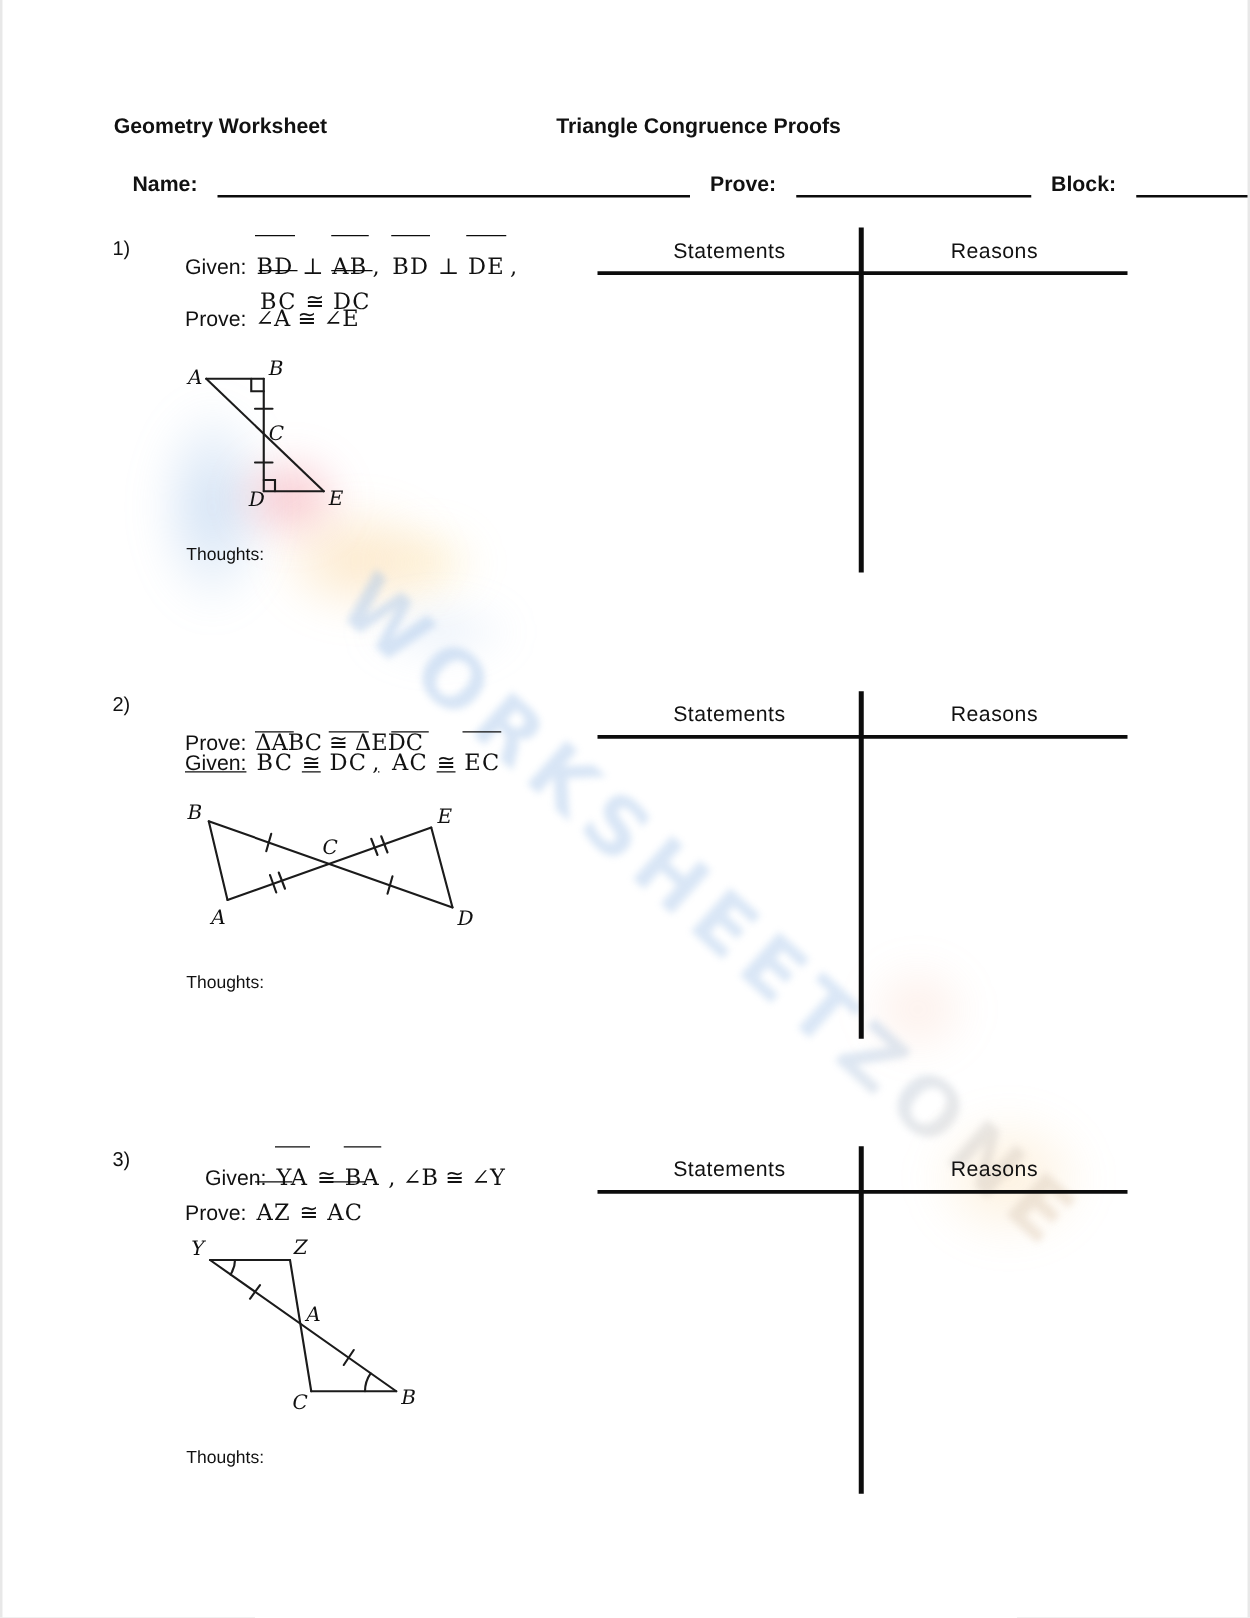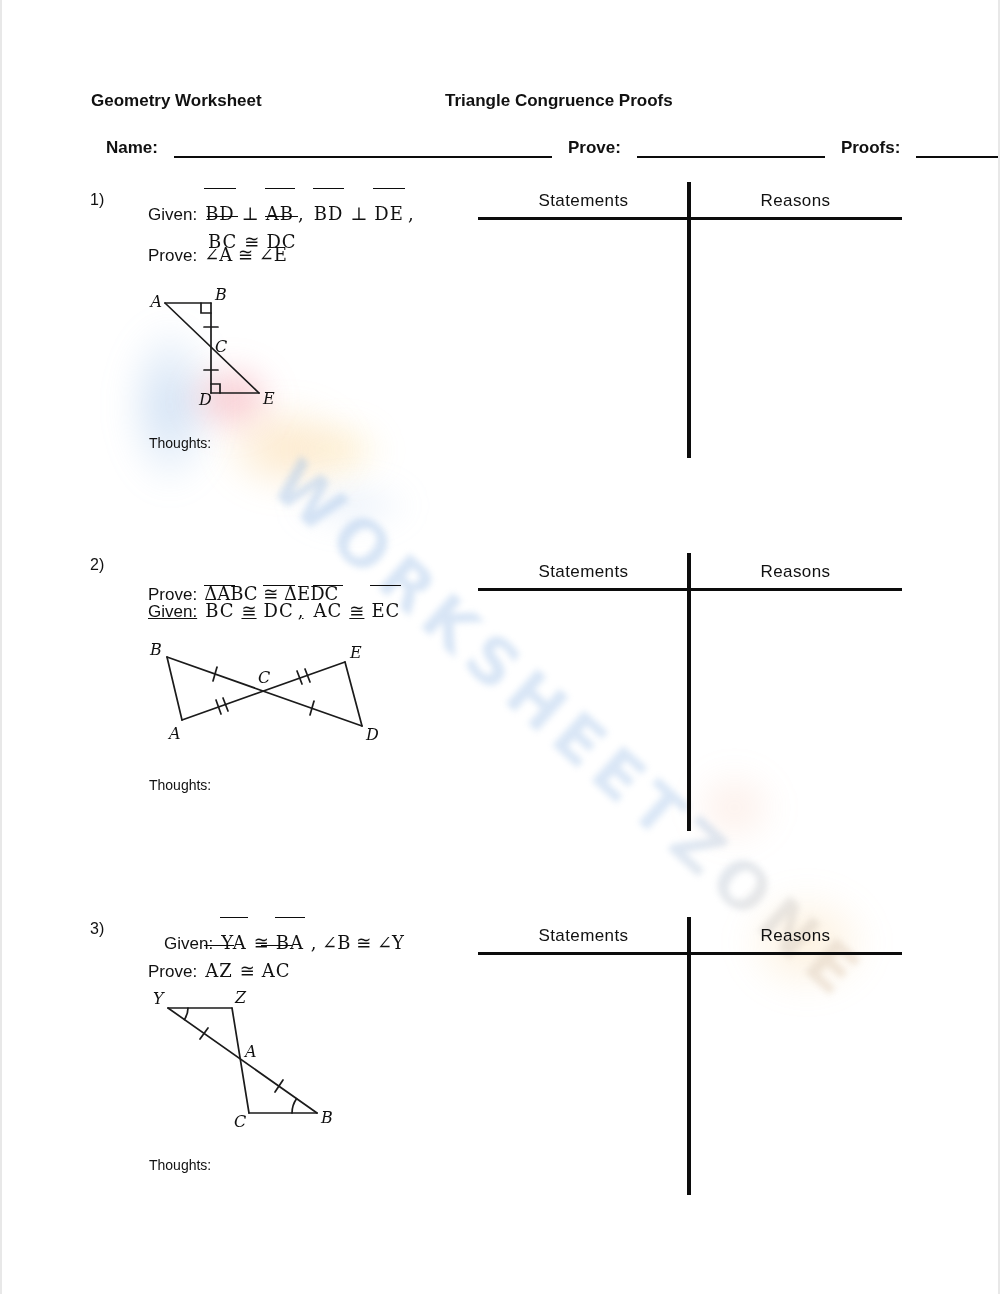--- a/index.html
+++ b/index.html
@@ -78,21 +78,21 @@
   </div>
 
   <div class="title left">Geometry Worksheet</div>
   <div class="title right">Triangle Congruence Proofs</div>
 
   <div class="name-row">
     <span class="lbl">Name:</span>
       <span class="ul name"></span>
       <span class="lbl">Prove:</span>
       <span class="ul date"></span>
-      <span class="lbl">Proofs:</span>
+      <span class="lbl">Block:</span>
       <span class="ul block"></span>
   </div>
 
   <div class="pnum" style="left:88px;top:191px;">1)</div>
 
   <div class="pline" style="left:146px;top:188px;">
     <span class="glabel">Given:</span><span class="math"><span class="seg">BD</span><span class="op">⊥</span><span class="seg">AB</span><span class="sep">,</span><span class="seg">BD</span><span class="op">⊥</span><span class="seg">DE</span><span class="sep">,</span></span>
   </div>
 
   <div class="pline" style="left:205px;top:216px;">

